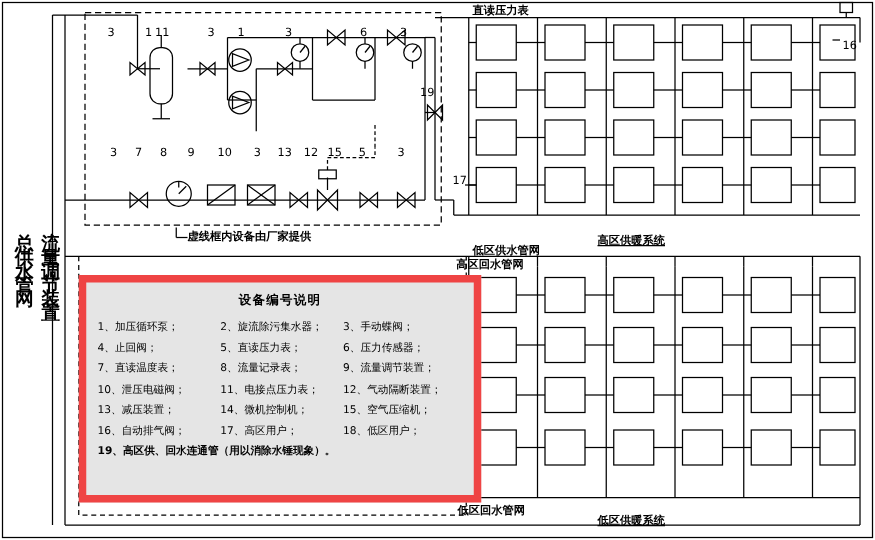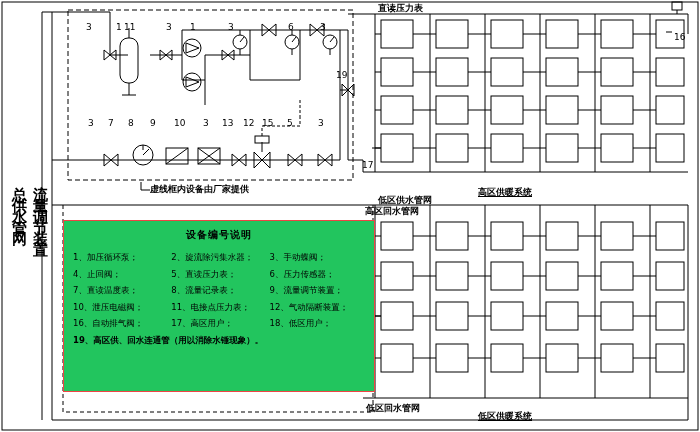--- a/index.html
+++ b/index.html
@@ -10,21 +10,21 @@
   }
   #root{position:absolute;left:0;top:0;width:700px;height:432px;}
   svg.layer{position:absolute;left:0;top:0;width:700px;height:432px;}
   .lbl{position:absolute;font-size:9px;color:#000;line-height:1.05;white-space:nowrap;}
   .lbl.b{font-weight:bold;font-family:Liberation Serif, serif;}
   .vlbl{position:absolute;font-size:15px;font-weight:bold;color:#000;
         width:11px;line-height:11px;text-align:left;}
   .num{position:absolute;font-size:9px;color:#000;white-space:nowrap;}
   .legend{
     position:absolute;left:63px;top:220px;width:310px;height:170px;
-    border:1px solid #ef4444;background:#22c55e;
+    border:6px solid #ef4444;background:#e5e5e5;
   }
   .legend .title{
     position:absolute;left:0;right:0;top:7px;text-align:center;
     font-size:10px;font-weight:bold;letter-spacing:1px;
   }
   .legend .rows{position:absolute;left:9px;top:28px;right:6px;}
   .legend .row{display:flex;font-size:8.5px;line-height:16.5px;}
   .legend .row .c{width:33.3%;white-space:nowrap;}
   .legend .row.full .c{width:100%;font-weight:bold;}
   .capt{position:absolute;font-size:9px;font-weight:bold;white-space:nowrap;}
@@ -332,21 +332,21 @@
   <div class="num" style="left:174px;top:118px;">10</div>
   <div class="num" style="left:203px;top:118px;">3</div>
   <div class="num" style="left:222px;top:118px;">13</div>
   <div class="num" style="left:243px;top:118px;">12</div>
   <div class="num" style="left:262px;top:118px;">15</div>
   <div class="num" style="left:287px;top:118px;">5</div>
   <div class="num" style="left:318px;top:118px;">3</div>
 
   <div class="num" style="left:336px;top:70px;">19</div>
   <div class="num" style="left:674px;top:32px;">16</div>
-  <div class="num" style="left:362px;top:140px;margin-top:20px;">17</div>
+  <div class="num" style="left:362px;top:140px;">17</div>
   <div class="num" style="left:360px;top:300px;">18</div>
 
   <div class="capt" style="left:378px;top:2px;">直读压力表</div>
   <div class="capt" style="left:365px;top:178px;margin-top:27px;">高区回水管网</div>
   <div class="capt u" style="left:478px;top:186px;">高区供暖系统</div>
   <div class="capt" style="left:378px;top:194px;">低区供水管网</div>
   <div class="capt" style="left:366px;top:402px;">低区回水管网</div>
   <div class="capt u" style="left:478px;top:410px;text-align:right;">低区供暖系统</div>
 
   <div class="lbl b" style="left:150px;top:185px;">虚线框内设备由厂家提供</div>
@@ -368,20 +368,25 @@
         <div class="c">7、直读温度表；</div>
         <div class="c">8、流量记录表；</div>
         <div class="c">9、流量调节装置；</div>
       </div>
       <div class="row">
         <div class="c">10、泄压电磁阀；</div>
         <div class="c">11、电接点压力表；</div>
         <div class="c">12、气动隔断装置；</div>
       </div>
       <div class="row">
+        <div class="c">13、减压装置；</div>
+        <div class="c">14、微机控制机；</div>
+        <div class="c">15、空气压缩机；</div>
+      </div>
+      <div class="row">
         <div class="c">16、自动排气阀；</div>
         <div class="c">17、高区用户；</div>
         <div class="c">18、低区用户；</div>
       </div>
       <div class="row full">
         <div class="c">19、高区供、回水连通管（用以消除水锤现象）。</div>
       </div>
     </div>
   </div>
 

